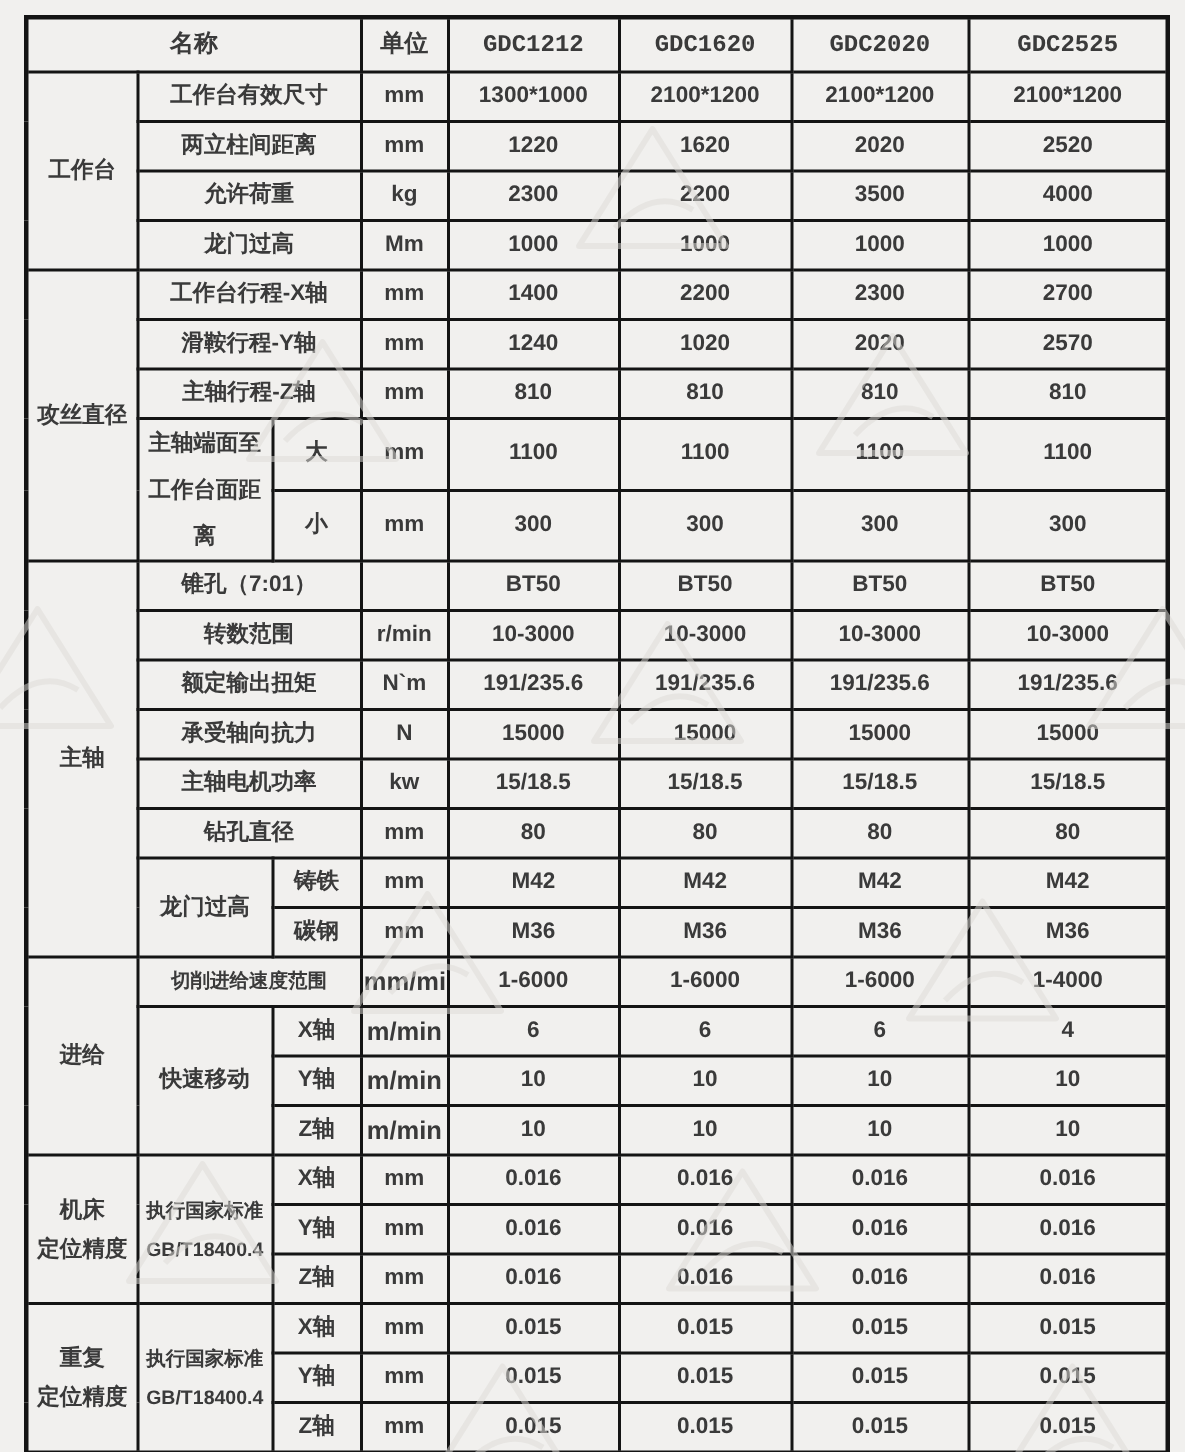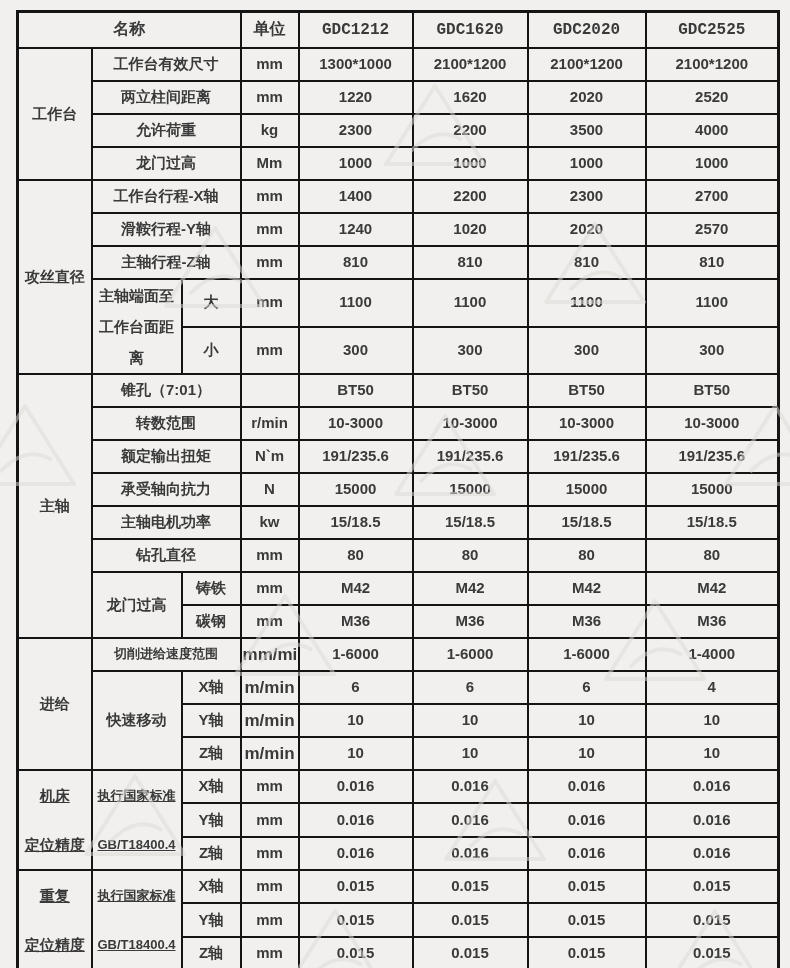--- a/index.html
+++ b/index.html
@@ -27,21 +27,21 @@
     font-size:15px;
     font-weight:bold;
     color:#3a3a3a;
     height:31px;
     line-height:1.25;
     overflow:hidden;
   }
   tr.hdr td{height:34px;font-size:16px;font-family:Liberation Mono, monospace;}
   td.pre{white-space:pre-line;}
   td.lh-wide{line-height:31px;}
-  td.lh-xwide{line-height:49px;text-decoration:underline;}
+  td.lh-xwide{line-height:26px;}
   td.small{font-size:13px;}
   td.u-small{font-size:17px;}
   
   .wm-layer{
     position:absolute;left:0;top:0;width:790px;height:968px;
     pointer-events:none;z-index:2;
   }
   .wm{position:absolute;opacity:.5;}
 </style>
 </head>

